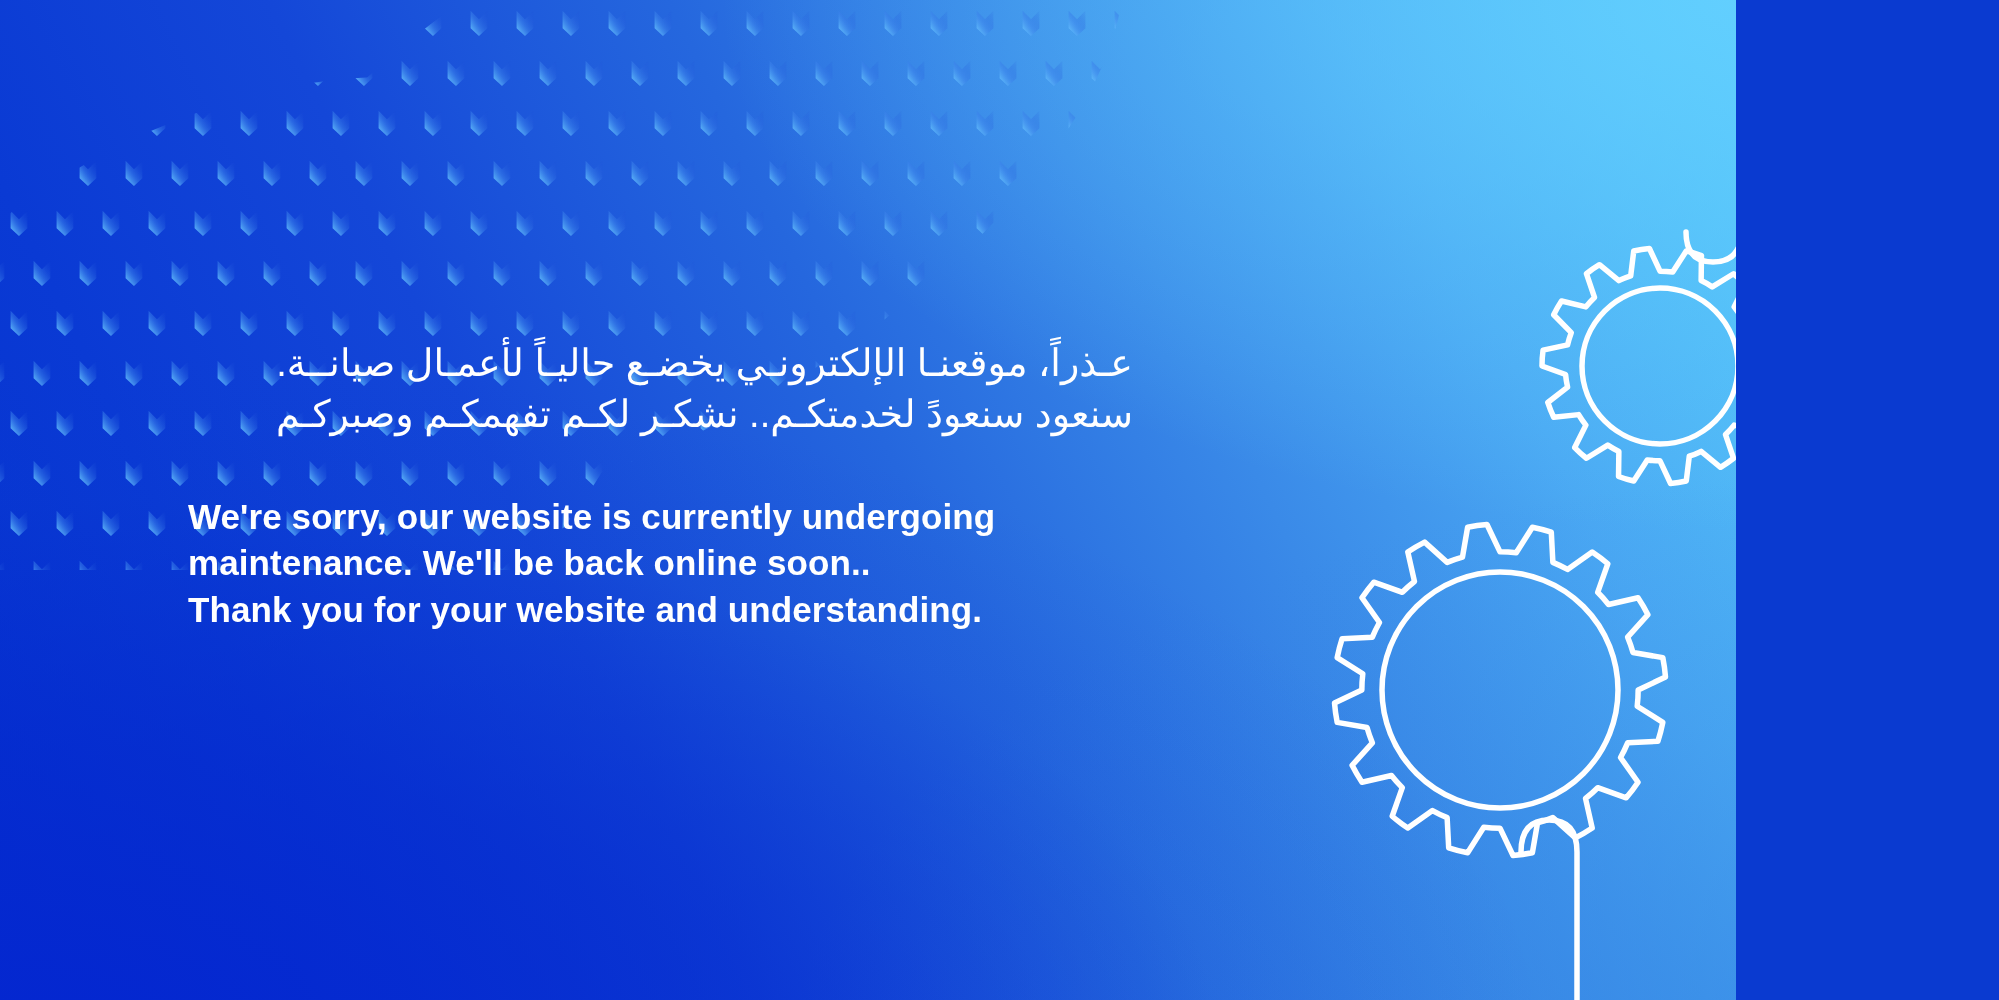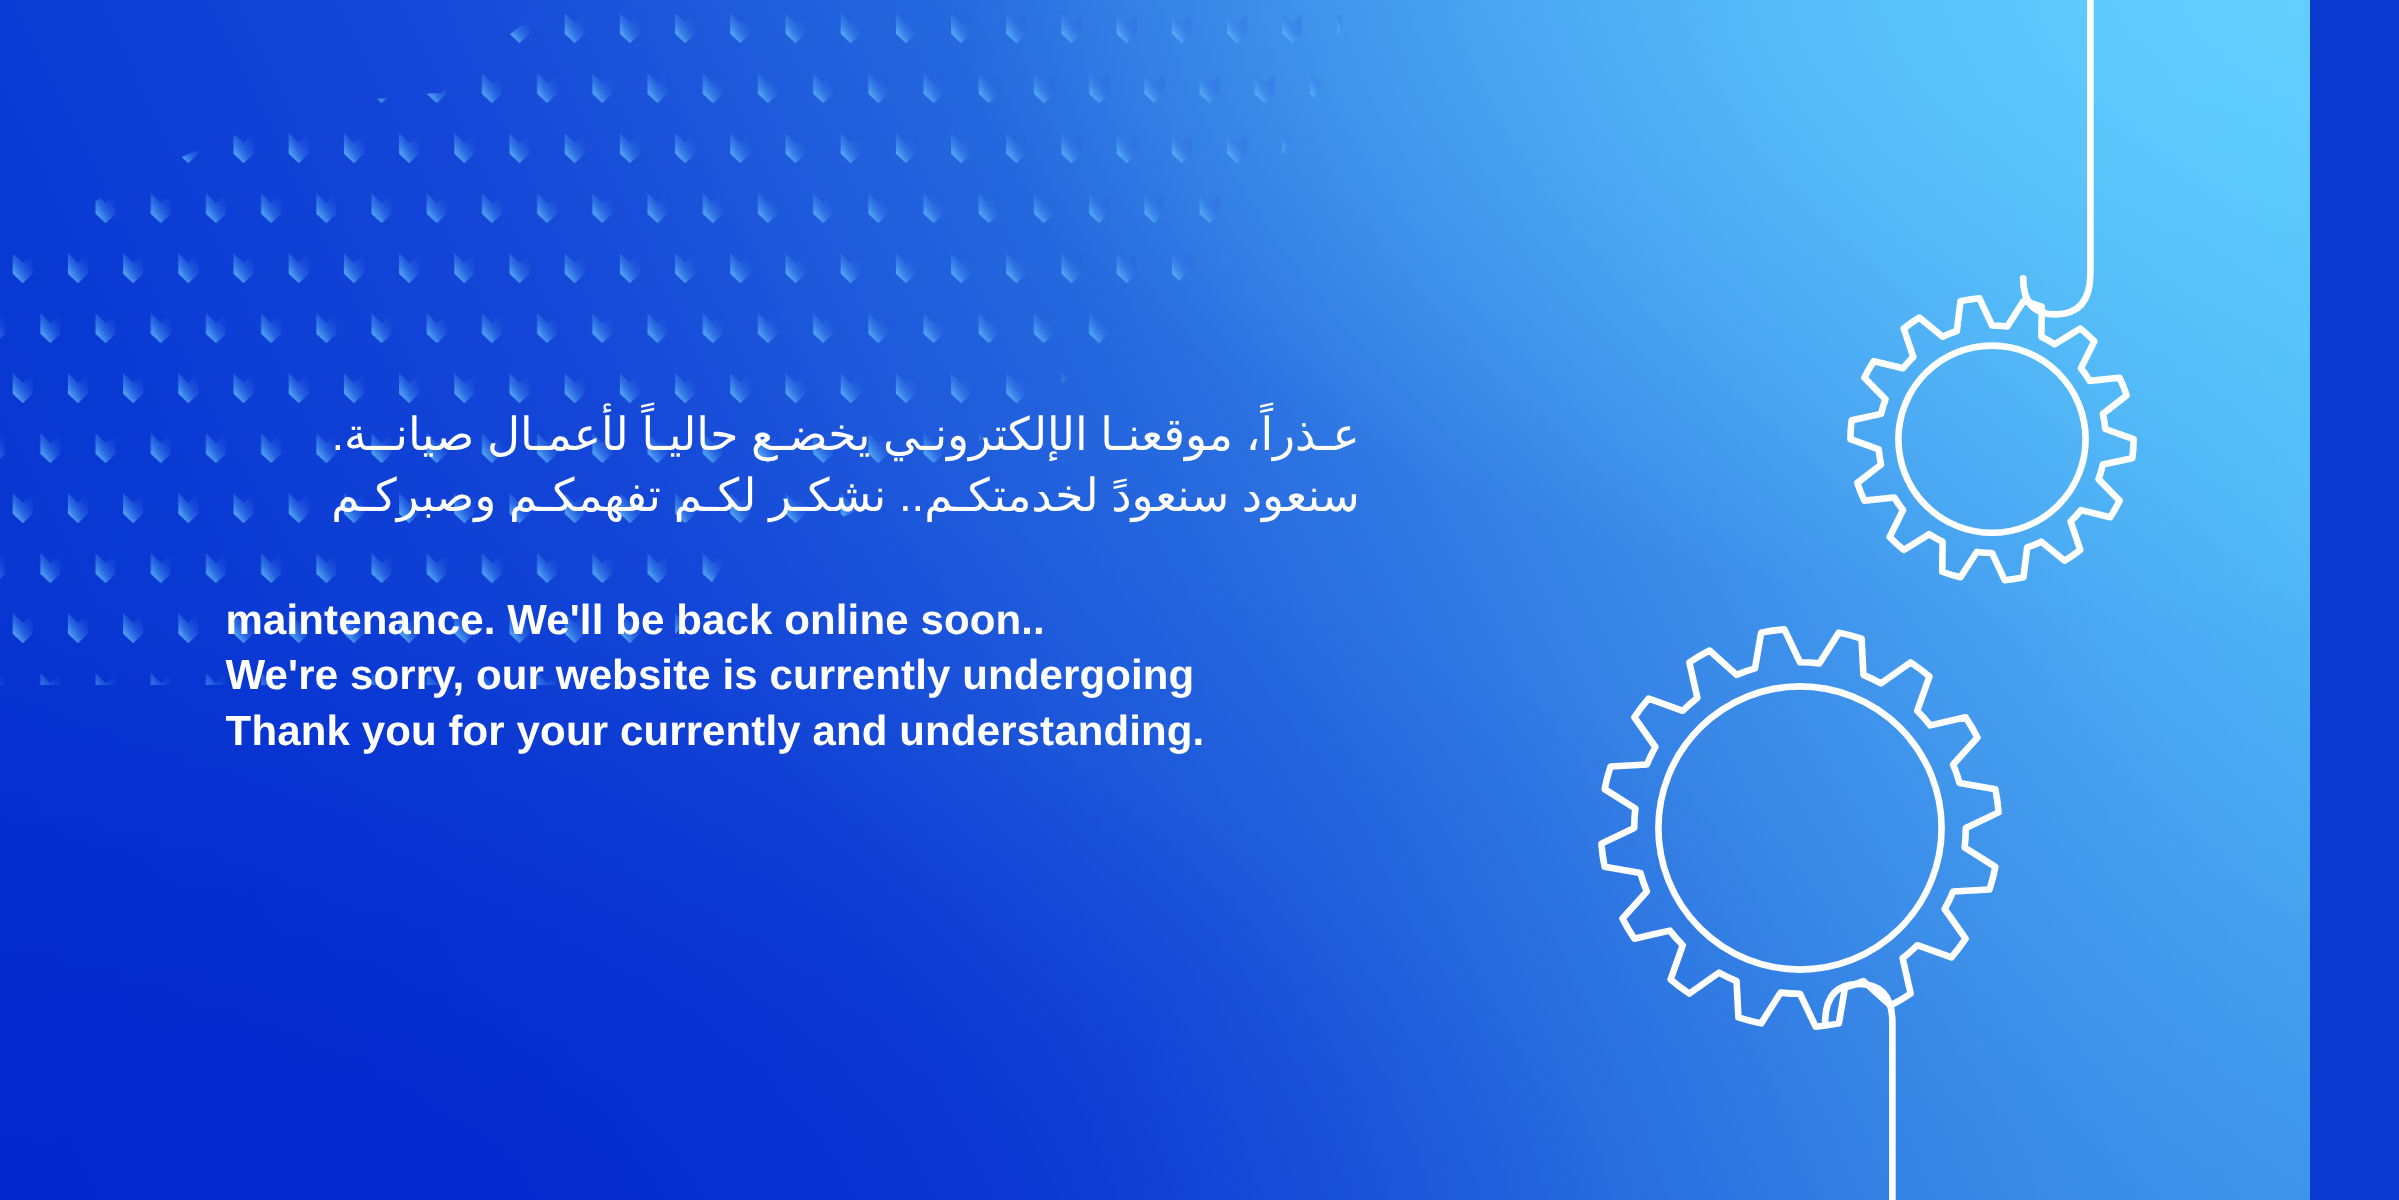--- a/index.html
+++ b/index.html
@@ -2,21 +2,21 @@
 <html><head>
 <meta charset="utf-8">
 <style>
   html, body {
     margin: 0;
     padding: 0;
     background: #0a3ad0;
   }
   #stage {
     position: relative;
-    width: 1925px;
+    width: 1736px;
     height: 1000px;
     overflow: hidden;
     font-family: "Liberation Sans", sans-serif;
   }
 
   
   .bg-base {
     position: absolute;
     inset: 0;
     background: linear-gradient(64deg,
@@ -585,19 +585,19 @@
       </g>
     </svg>
   </div>
 
   <div class="copy">
     <div class="ar-block" dir="rtl">
       <span class="ar-line">عـذراً، موقعنـا الإلكترونـي يخضـع حاليـاً لأعمـال صيانــة.</span>
       <span class="ar-line">سنعود سنعودً لخدمتكـم.. نشكـر لكـم تفهمكـم وصبركـم</span>
     </div>
     <div class="en-block" dir="ltr">
+      <span class="en-line">We're sorry, our website is currently undergoing</span>
       <span class="en-line">maintenance. We'll be back online soon..</span>
-      <span class="en-line">We're sorry, our website is currently undergoing</span>
-      <span class="en-line">Thank you for your currently and understanding.</span>
+      <span class="en-line">Thank you for your website and understanding.</span>
     </div>
   </div>
 
 </div>
 
 </body></html>

